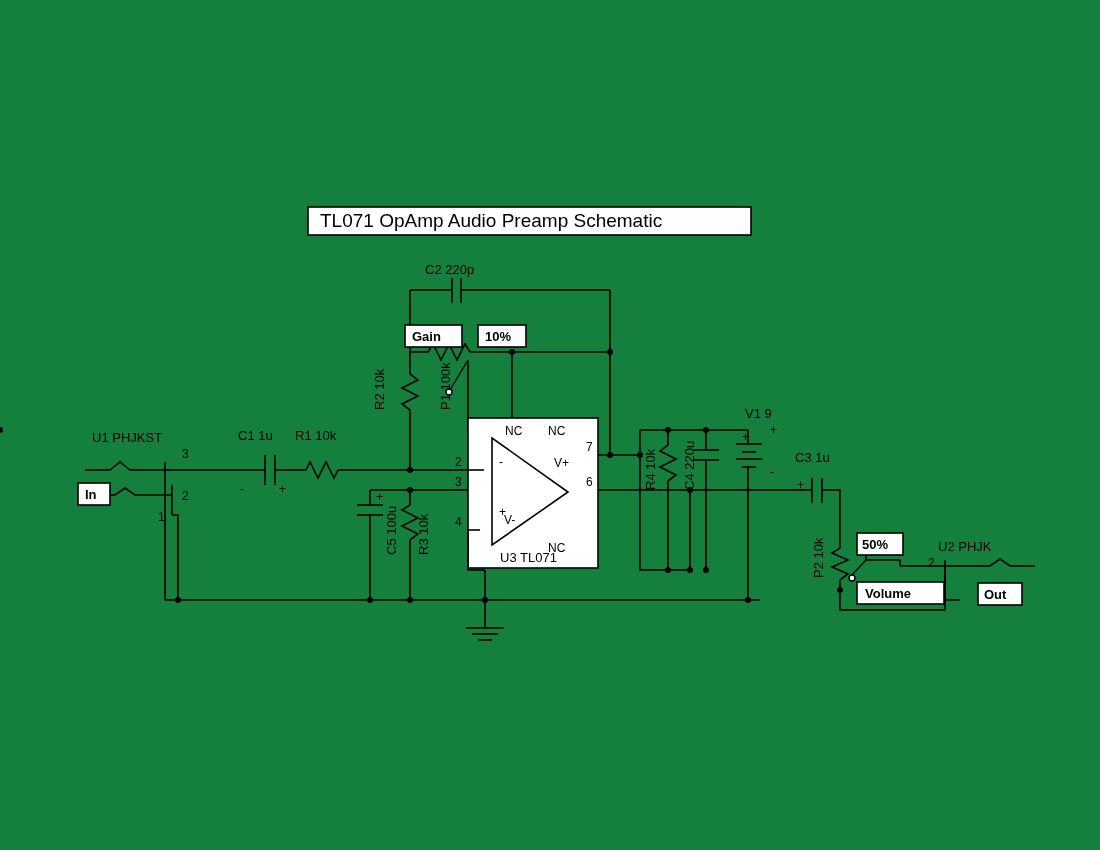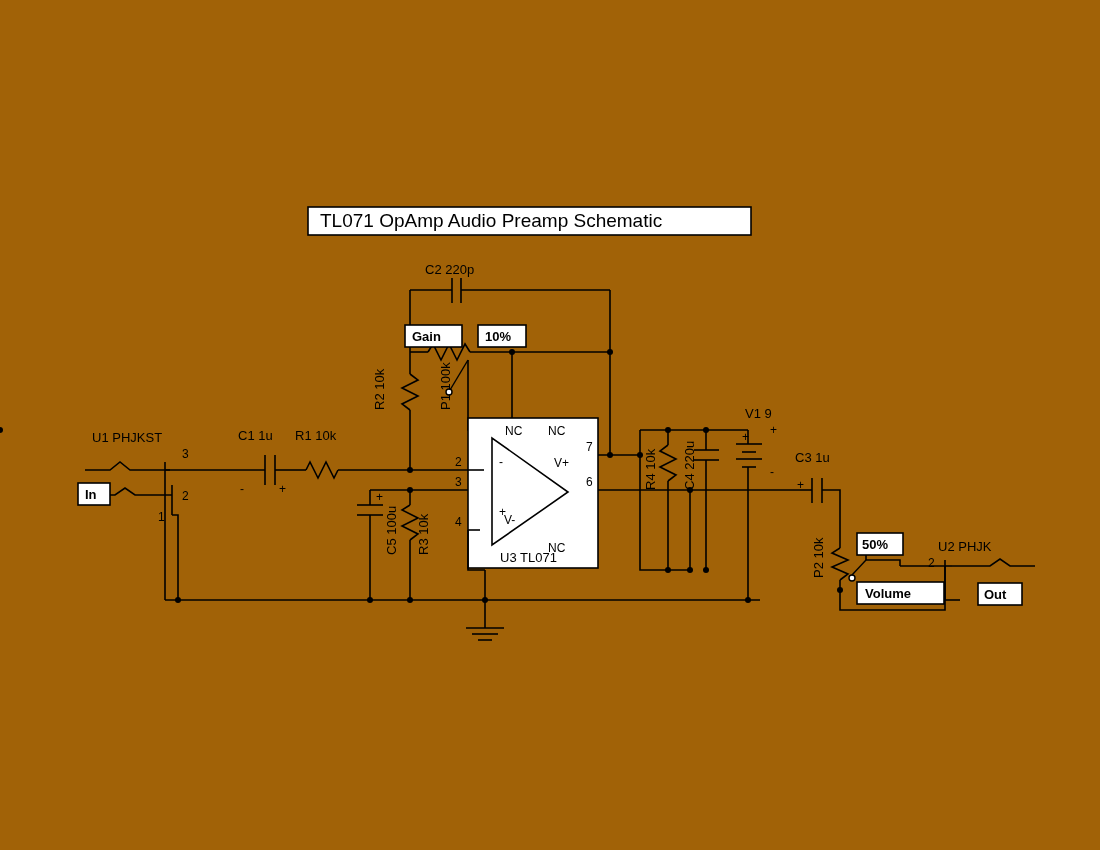--- a/index.html
+++ b/index.html
@@ -7,21 +7,21 @@
     padding: 0;
     background: #ffffff;
   }
   body {
     font-family: "Liberation Sans", sans-serif;
   }
   #root {
     position: relative;
     width: 1100px;
     height: 850px;
-    background: #a16207;
+    background: #15803d;
     overflow: hidden;
   }
   svg#schematic {
     position: absolute;
     left: 0;
     top: 0;
     width: 1100px;
     height: 850px;
   }
   .wire {

